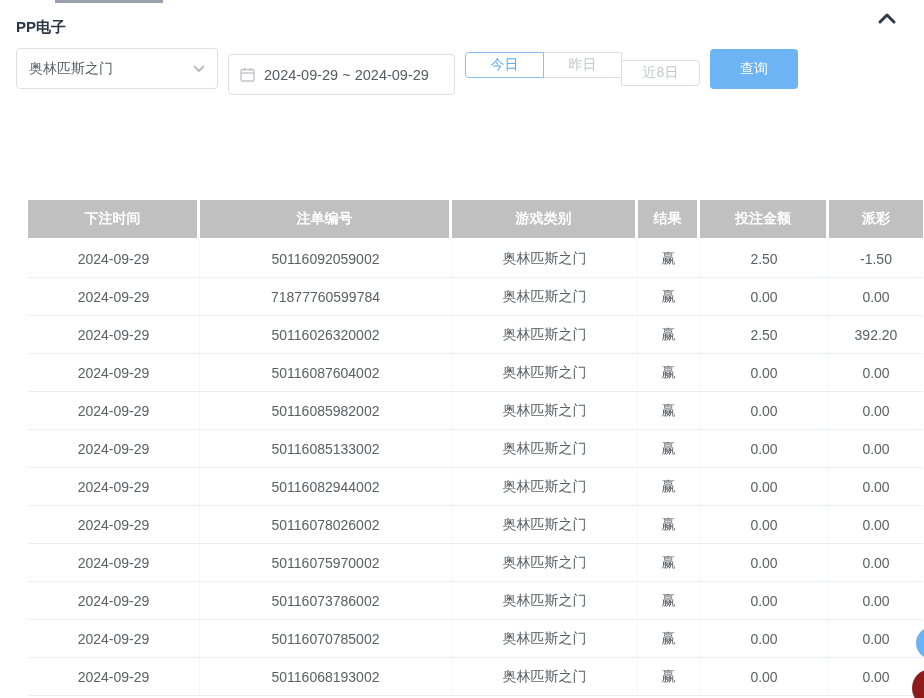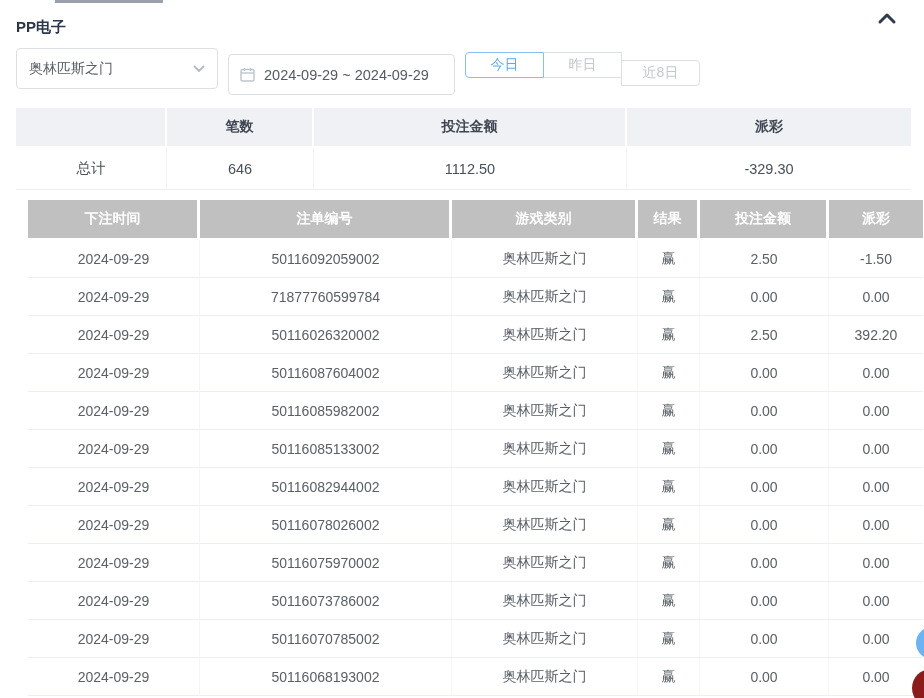--- a/index.html
+++ b/index.html
@@ -122,46 +122,23 @@
       </span>
       <span class="value">2024-09-29 ~ 2024-09-29</span>
     </div>
 
     <div class="btn-group">
       <button class="qbtn active">今日</button>
       <button class="qbtn">昨日</button>
       <button class="qbtn">近8日</button>
     </div>
 
+    <button class="query-btn">查询</button>
   </div>
 
-  <table class="sum-table">
-    <colgroup>
-      <col style="width:151px">
-        <col style="width:147px">
-        <col style="width:313px">
-        <col style="width:284px">
-    </colgroup>
-    <thead>
-      <tr>
-        <th></th>
-        <th>笔数</th>
-        <th>投注金额</th>
-        <th>派彩</th>
-      </tr>
-    </thead>
-    <tbody>
-      <tr>
-        <td>总计</td>
-        <td>646</td>
-        <td>1112.50</td>
-        <td class="neg">-329.30</td>
-      </tr>
-    </tbody>
-  </table>
 
   <table class="detail-table">
     <colgroup>
       <col style="width:172px">
         <col style="width:252px">
         <col style="width:186px">
         <col style="width:62px">
         <col style="width:129px">
         <col style="width:94px">
     </colgroup>

